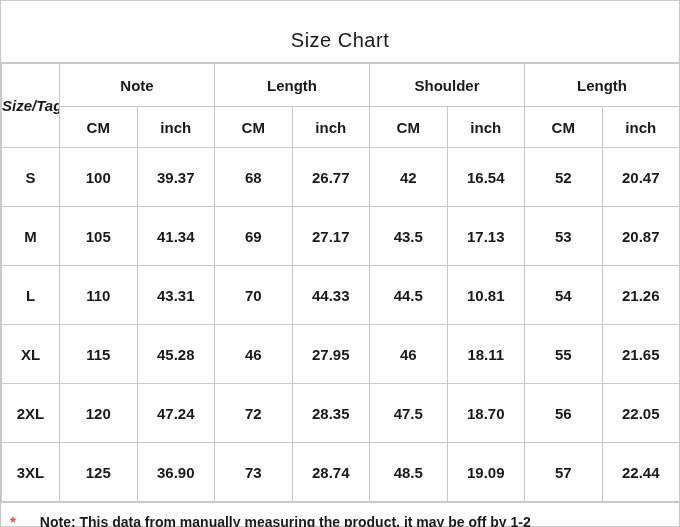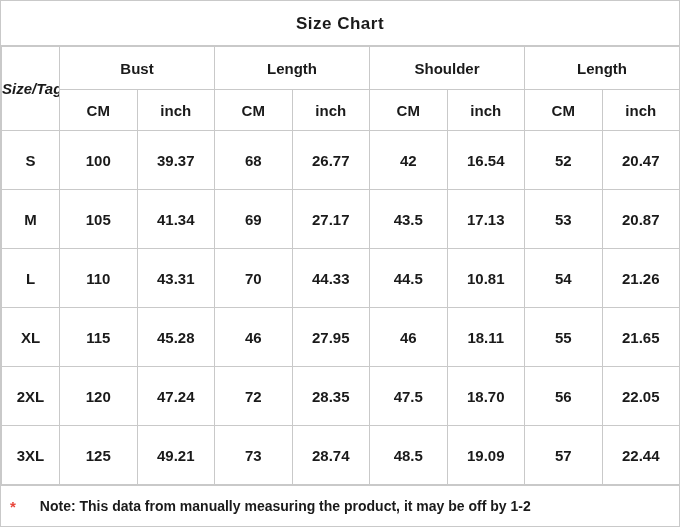--- a/index.html
+++ b/index.html
@@ -20,25 +20,26 @@
     box-sizing: border-box;
     border: 1px solid #c9c9c9;
     display: flex;
     flex-direction: column;
     background: #fff;
   }
   .chart-title {
     height: 45px;
     line-height: 45px;
     text-align: center;
-    font-size: 17px;
-    font-weight: bold;
+    font-size: 20px;
+    font-weight: normal;
     letter-spacing: 0.5px;
     border-bottom: 1px solid #c9c9c9;
     box-sizing: border-box;
+    margin-top: 17px;
   }
   table.size-table {
     border-collapse: collapse;
     width: 100%;
     table-layout: fixed;
   }
   table.size-table td, table.size-table th {
     border: 1px solid #c9c9c9;
     text-align: center;
     font-size: 15px;
@@ -101,21 +102,21 @@
         <col class="col-val">
         <col class="col-val">
       <col class="col-val">
         <col class="col-val">
         <col class="col-val">
         <col class="col-val">
     </colgroup>
     <tbody>
       <tr class="hdr-group">
         <td class="size-head-cell" rowspan="2">Size/Tag</td>
-        <td colspan="2">Bust</td>
+        <td colspan="2">Note</td>
         <td colspan="2">Length</td>
         <td colspan="2">Shoulder</td>
         <td colspan="2">Length</td>
       </tr>
       <tr class="hdr-unit">
         <td>CM</td>
         <td>inch</td>
         <td>CM</td>
         <td>inch</td>
         <td>CM</td>
@@ -180,21 +181,21 @@
         <td>28.35</td>
         <td>47.5</td>
         <td>18.70</td>
         <td>56</td>
         <td>22.05</td>
       </tr>
 
       <tr class="data-row">
         <td class="size-label-cell">3XL</td>
         <td>125</td>
-        <td>49.21</td>
+        <td>36.90</td>
         <td>73</td>
         <td>28.74</td>
         <td>48.5</td>
         <td>19.09</td>
         <td>57</td>
         <td>22.44</td>
       </tr>
     </tbody>
   </table>
 

